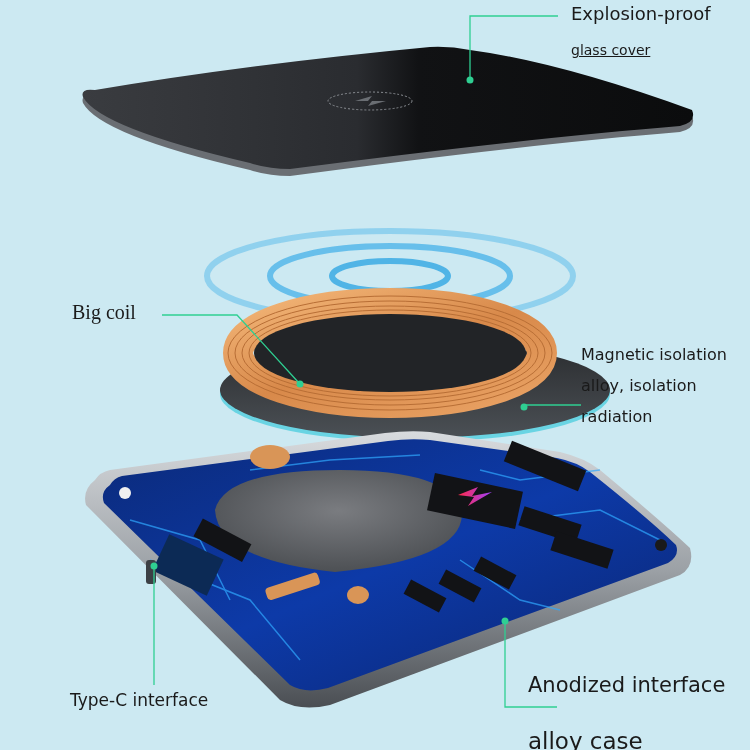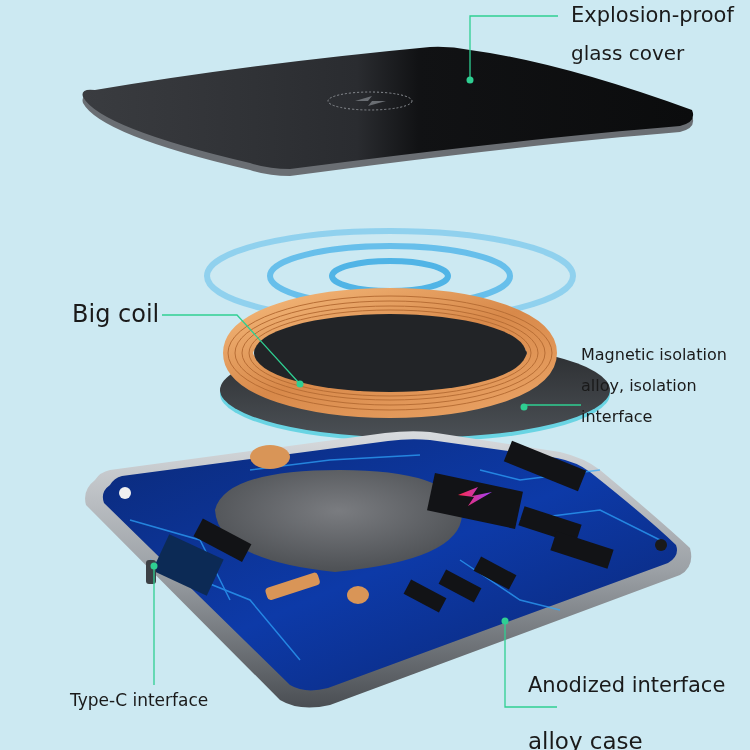--- a/index.html
+++ b/index.html
@@ -1,21 +1,21 @@
 <!DOCTYPE html>
 <html><head>
 <meta charset="utf-8">
 <style>
   html, body { margin:0; padding:0; }
   body { width:750px; height:750px; background:#cce9f2; position:relative; overflow:hidden; font-family:"DejaVu Sans", sans-serif; }
   .stage { position:absolute; left:0; top:0; width:750px; height:750px; }
   .label { position:absolute; color:#1a1a1a; font-family:"DejaVu Sans", sans-serif; line-height:1; white-space:nowrap; }
-  .lbl-glass1 { left:571px; top:5px; font-size:21px; }
-  .lbl-glass2 { left:571px; top:43px; font-size:20px; }
-  .lbl-coil { left:72px; top:302px; font-size:24px; }
+  .lbl-glass1 { left:571px; top:5px; font-size:18px; }
+  .lbl-glass2 { left:571px; top:43px; font-size:14px;text-decoration:underline; }
+  .lbl-coil { left:72px; top:302px; font-size:20px;font-family:Liberation Serif, serif; }
   .lbl-mag1 { left:581px; top:347px; font-size:16px;text-align:right; }
   .lbl-mag2 { left:581px; top:378px; font-size:16px; }
   .lbl-mag3 { left:581px; top:409px; font-size:16px; }
   .lbl-typec { left:70px; top:692px; font-size:17px; }
   .lbl-alu1 { left:528px; top:675px; font-size:21px; }
   .lbl-alu2 { left:528px; top:730px; font-size:23px; }
 </style>
 </head>
 <body>
 
@@ -133,16 +133,16 @@
     <circle cx="154" cy="566" r="3.5"></circle>
     <circle cx="505" cy="621" r="3.5"></circle>
   </g>
 </svg>
 
 <div class="label lbl-glass1">Explosion-proof</div>
 <div class="label lbl-glass2">glass cover</div>
 <div class="label lbl-coil">Big coil</div>
 <div class="label lbl-mag1">Magnetic isolation</div>
 <div class="label lbl-mag2">alloy, isolation</div>
-<div class="label lbl-mag3">interface</div>
+<div class="label lbl-mag3">radiation</div>
 <div class="label lbl-typec">Type-C interface</div>
 <div class="label lbl-alu1">Anodized interface</div>
 <div class="label lbl-alu2">alloy case</div>
 
 </body></html>

